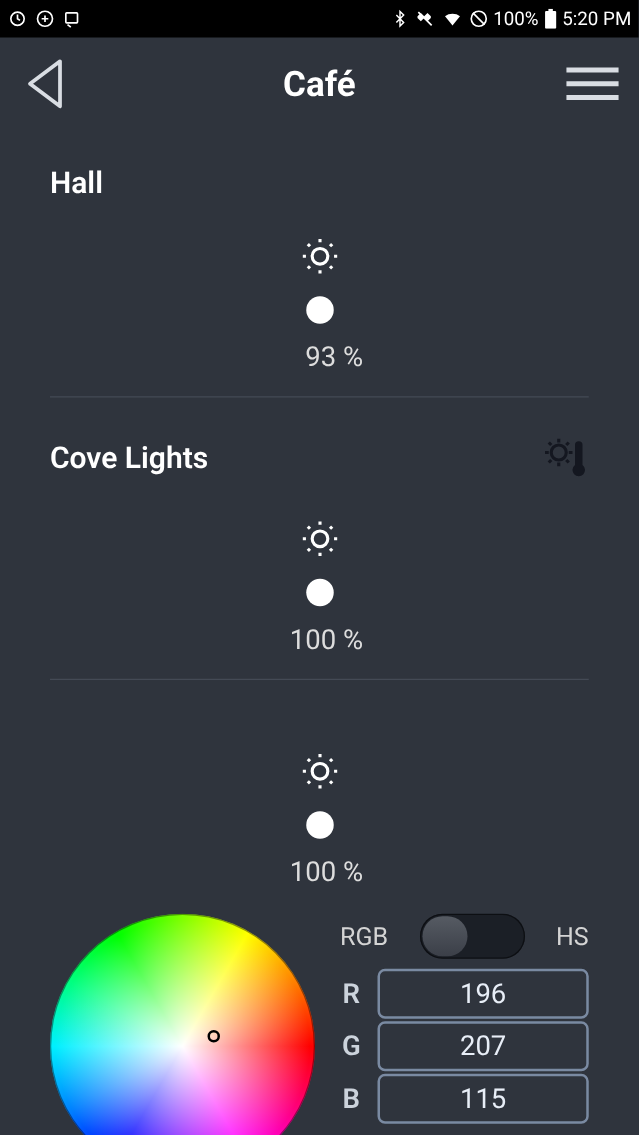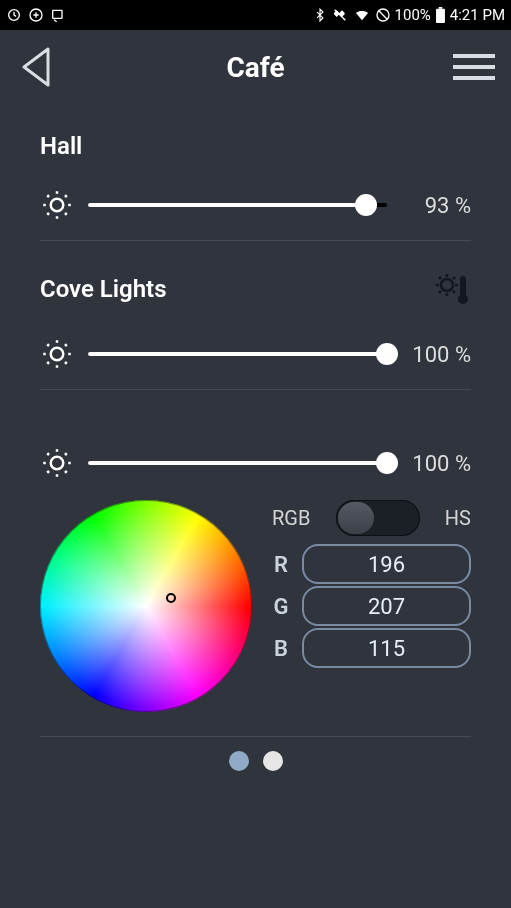--- a/index.html
+++ b/index.html
@@ -19,21 +19,21 @@
   
   .content { padding: 0 40px; }
 
   .zone { padding-top: 28px; }
   .zone-header { display:flex; justify-content:space-between; align-items:center; }
   .zone-name { font-size: 24px; font-weight: 600; color: #fff; }
   .zone-name.active { color: #7ea2c9; }
   .chevron { width:28px; height:28px; display:flex; align-items:center; justify-content:center; }
 
   
-  .slider-row { display:flex; align-items:center; gap:14px; margin-top:28px; margin-bottom:18px; }
+  .slider-row { display:flex; align-items:center; gap:14px; margin-top:28px; margin-bottom:18px;flex-direction:column; }
   .brightness-icon { width:34px; height:34px; flex:0 0 auto; display:flex; align-items:center; justify-content:center; }
   .slider { flex:1 1 auto; position:relative; height:24px; display:flex; align-items:center; cursor:pointer; }
   .track-empty { position:absolute; left:0; right:0; height:4px; background:#000; border-radius:2px; }
   .track-fill { position:absolute; left:0; height:4px; background:#fff; border-radius:2px; }
   .thumb { position:absolute; width:22px; height:22px; border-radius:50%; background:#fff; transform:translateX(-50%); top:1px; }
   .slider-value { min-width:70px; text-align:right; font-size:22px; color:#ddd; white-space:nowrap; }
 
   .divider { height:1px; background:#444a55; }
 
   
@@ -53,21 +53,21 @@
   .wheel-pick { position:absolute; width:10px; height:10px; border:2px solid #000; border-radius:50%; background:transparent; transform:translate(-50%,-50%); }
 
   .rgb-panel { flex:1 1 auto; display:flex; flex-direction:column; gap:2px; }
   .mode-row { display:flex; align-items:center; justify-content:space-between; margin-bottom:6px; }
   .mode-label { font-size:20px; color:#d4d4d4; }
   .switch { width:84px; height:36px; border-radius:20px; background:#1b1f26; position:relative; cursor:pointer; box-shadow: inset 0 0 0 1px #0d0f13; }
   .switch-knob { position:absolute; top:2px; left:2px; width:36px; height:32px; border-radius:16px; background: linear-gradient(#565b63,#3b3f48); }
 
   .rgb-row { display:flex; align-items:center; gap:12px; }
   .rgb-letter { width:18px; font-size:22px; font-weight:600; color:#ccd3dc; text-align:center; }
-  .rgb-field { flex:1; height:40px; border:2px solid #7a8aa2; border-radius:16px; display:flex; align-items:center; justify-content:center; font-size:22px; color:#e8eef7; background:transparent; cursor:text; }
+  .rgb-field { flex:1; height:40px; border:2px solid #7a8aa2; border-radius:6px; display:flex; align-items:center; justify-content:center; font-size:22px; color:#e8eef7; background:transparent; cursor:text; }
 
   
   .page-dots { display:flex; justify-content:center; gap:14px; margin-top:14px; }
   .dot { width:20px; height:20px; border-radius:50%; background:#40454e; }
   .dot.sel { background:#8fa9c7; }
   .dot.alt { background:#e6e6e6; }
 
 </style>
 </head>
 <body>
@@ -100,21 +100,21 @@
       </svg>
     <svg width="16" height="16" viewBox="0 0 24 24" fill="none" stroke="#fff" stroke-width="2">
         <circle cx="12" cy="12" r="9"></circle>
         <line x1="5" y1="5" x2="19" y2="19"></line>
       </svg>
     <span>100%</span>
     <svg width="11" height="16" viewBox="0 0 12 18" fill="#fff">
         <rect x="1" y="2" width="10" height="16" rx="1"></rect>
         <rect x="4" y="0" width="4" height="2"></rect>
       </svg>
-    <span>4:21 PM</span>
+    <span>5:20 PM</span>
   </div>
 </div>
 
 <div class="app-header">
   <div class="back-btn">
     <svg width="38" height="44" viewBox="0 0 38 44" fill="none" stroke="#d9dde3" stroke-width="3" stroke-linejoin="round" stroke-linecap="round">
         <path d="M30 4 L6 22 L30 40 Z"></path>
       </svg>
   </div>
   <div class="page-title">Café</div>

